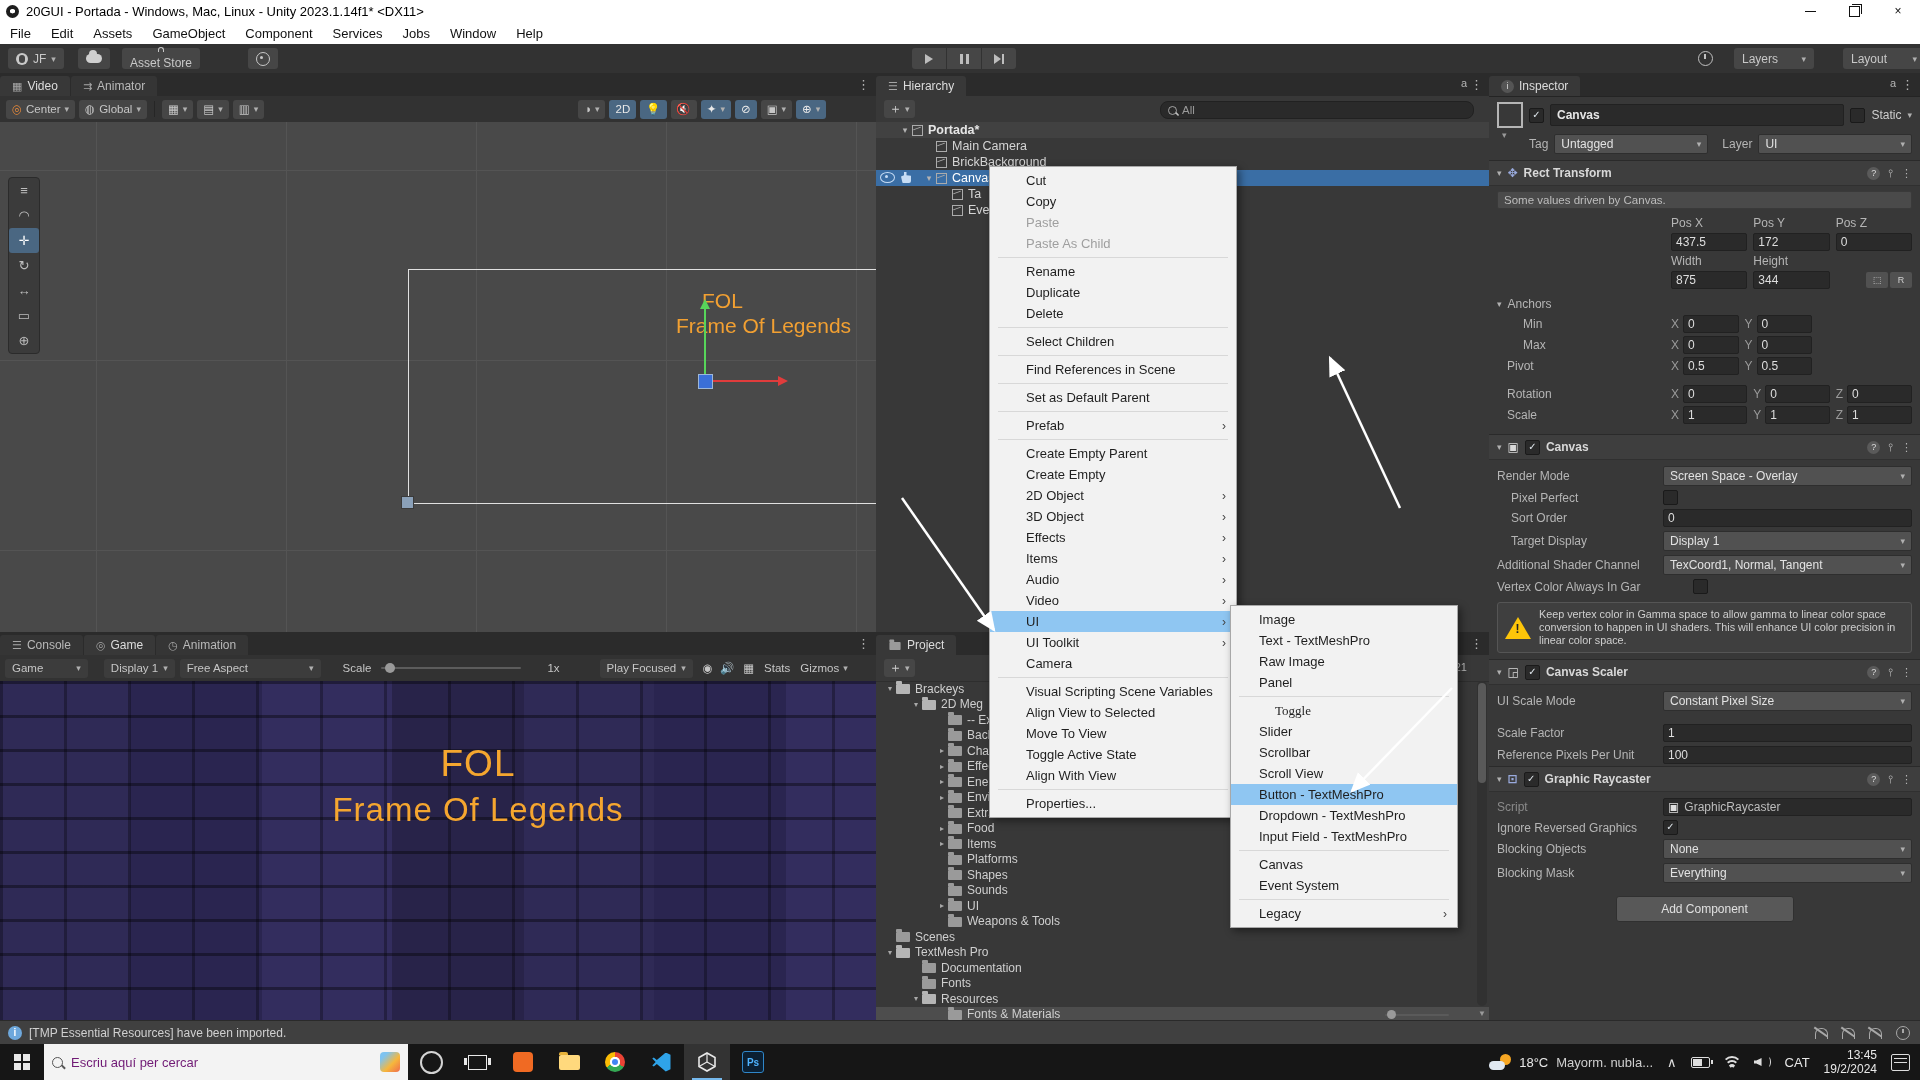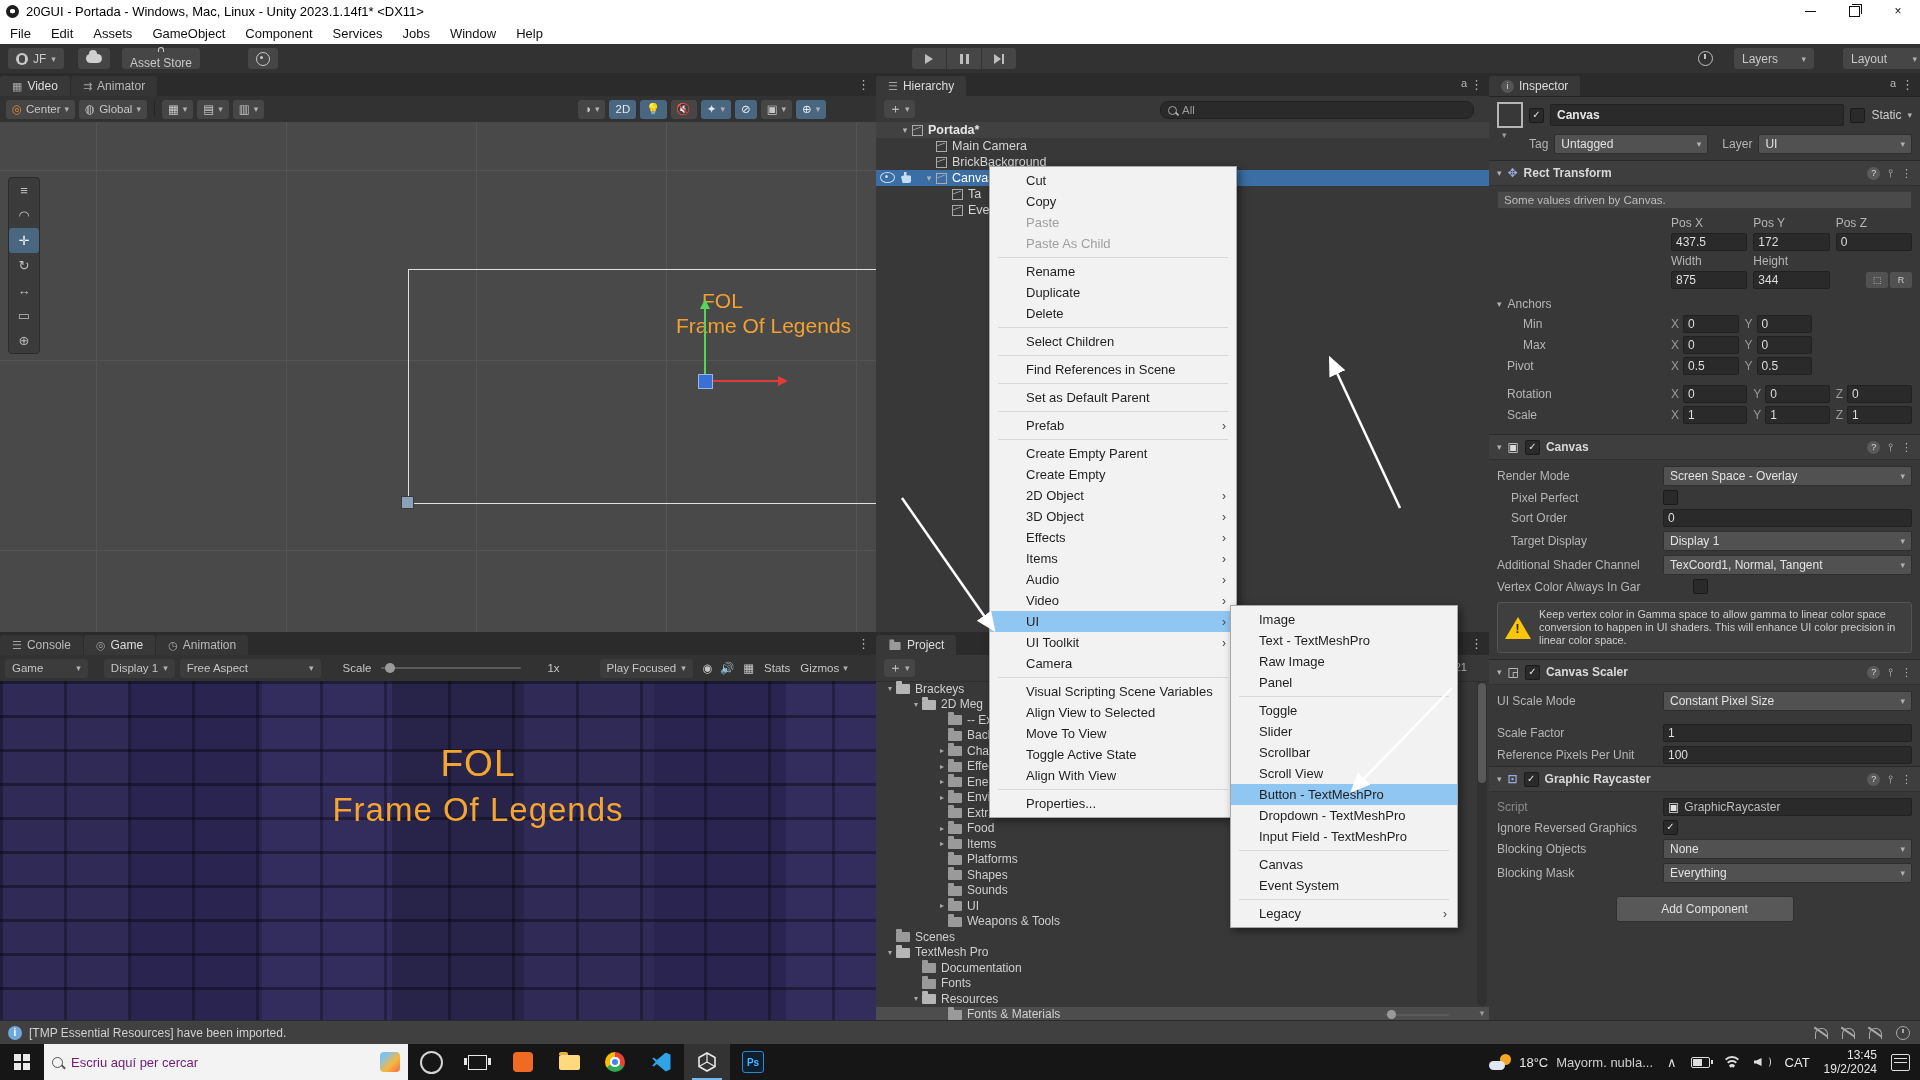--- a/index.html
+++ b/index.html
@@ -1160,21 +1160,21 @@
     </div>
     <div class="mi" style="padding-left:28px;">
       <span class="mi-label">Raw Image</span>
       <span class="mi-arrow"></span>
     </div>
     <div class="mi" style="padding-left:28px;">
       <span class="mi-label">Panel</span>
       <span class="mi-arrow"></span>
     </div>
     <div class="mi sep" style="padding-left:28px;"></div>
-    <div class="mi" style="padding-left:28px;">
+    <div class="mi" style="padding-left:44px;font-family:Liberation Serif, serif;">
       <span class="mi-label">Toggle</span>
       <span class="mi-arrow"></span>
     </div>
     <div class="mi" style="padding-left:28px;">
       <span class="mi-label">Slider</span>
       <span class="mi-arrow"></span>
     </div>
     <div class="mi" style="padding-left:28px;">
       <span class="mi-label">Scrollbar</span>
       <span class="mi-arrow"></span>

